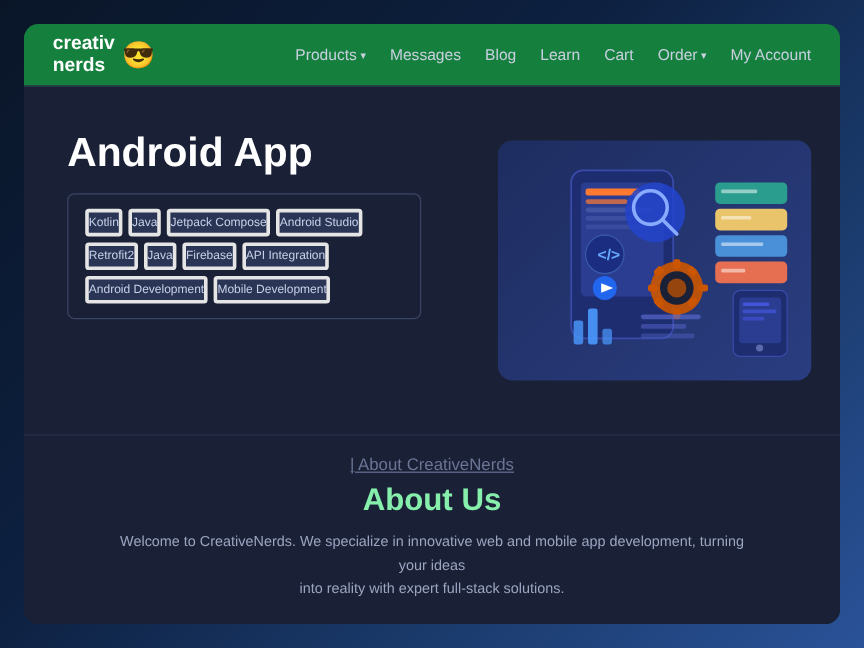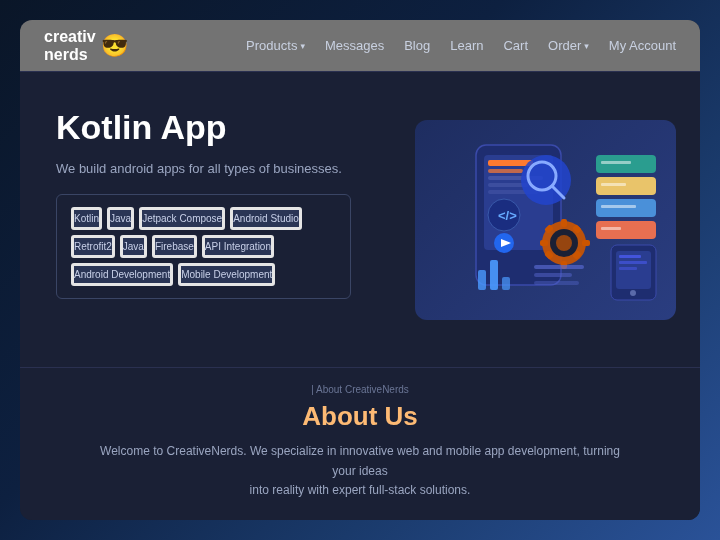--- a/index.html
+++ b/index.html
@@ -20,21 +20,21 @@
       height: 500px;
       background: #1a2035;
       border-radius: 12px;
       overflow: hidden;
       display: flex;
       flex-direction: column;
     }
 
     
     .header {
-      background: #737373;
+      background: #15803d;
       padding: 0 24px;
       height: 52px;
       display: flex;
       align-items: center;
       justify-content: space-between;
       flex-shrink: 0;
       border-bottom: 1px solid #2a3050;
     }
 
     .logo {
@@ -166,29 +166,30 @@
     
     .footer-section {
       background: #1a2035;
       padding: 16px 24px 20px;
       text-align: center;
       border-top: 1px solid #2a3050;
       flex-shrink: 0;
     }
 
     .footer-label {
-      font-size: 10px;
+      font-size: 14px;
       color: #6a7595;
       margin-bottom: 6px;
+      text-decoration: underline;
     }
 
     .footer-heading {
       font-size: 26px;
       font-weight: 800;
-      color: #fdba74;
+      color: #86efac;
       margin-bottom: 10px;
     }
 
     .footer-text {
       font-size: 12px;
       color: #9aa5c0;
       max-width: 540px;
       margin: 0 auto;
       line-height: 1.6;
     }
@@ -221,23 +222,22 @@
         <span class="nav-dropdown-arrow">▾</span>
       </span>
       <span class="nav-item">My Account</span>
     </nav>
   </header>
 
   <div class="main">
 
     <div class="left-content">
       <h1 class="page-title">
-        <span>Kotlin App</span><br>
+        <span>Android App</span><br>
       </h1>
-      <p class="page-subtitle">We build android apps for all types of businesses.</p>
 
       <div class="tech-stack-box">
         <div class="tags-row">
           <span class="tag">Kotlin</span>
           <span class="tag">Java</span>
           <span class="tag">Jetpack Compose</span>
           <span class="tag">Android Studio</span>
           <span class="tag">Retrofit2</span>
           <span class="tag">Java</span>
           <span class="tag">Firebase</span>

